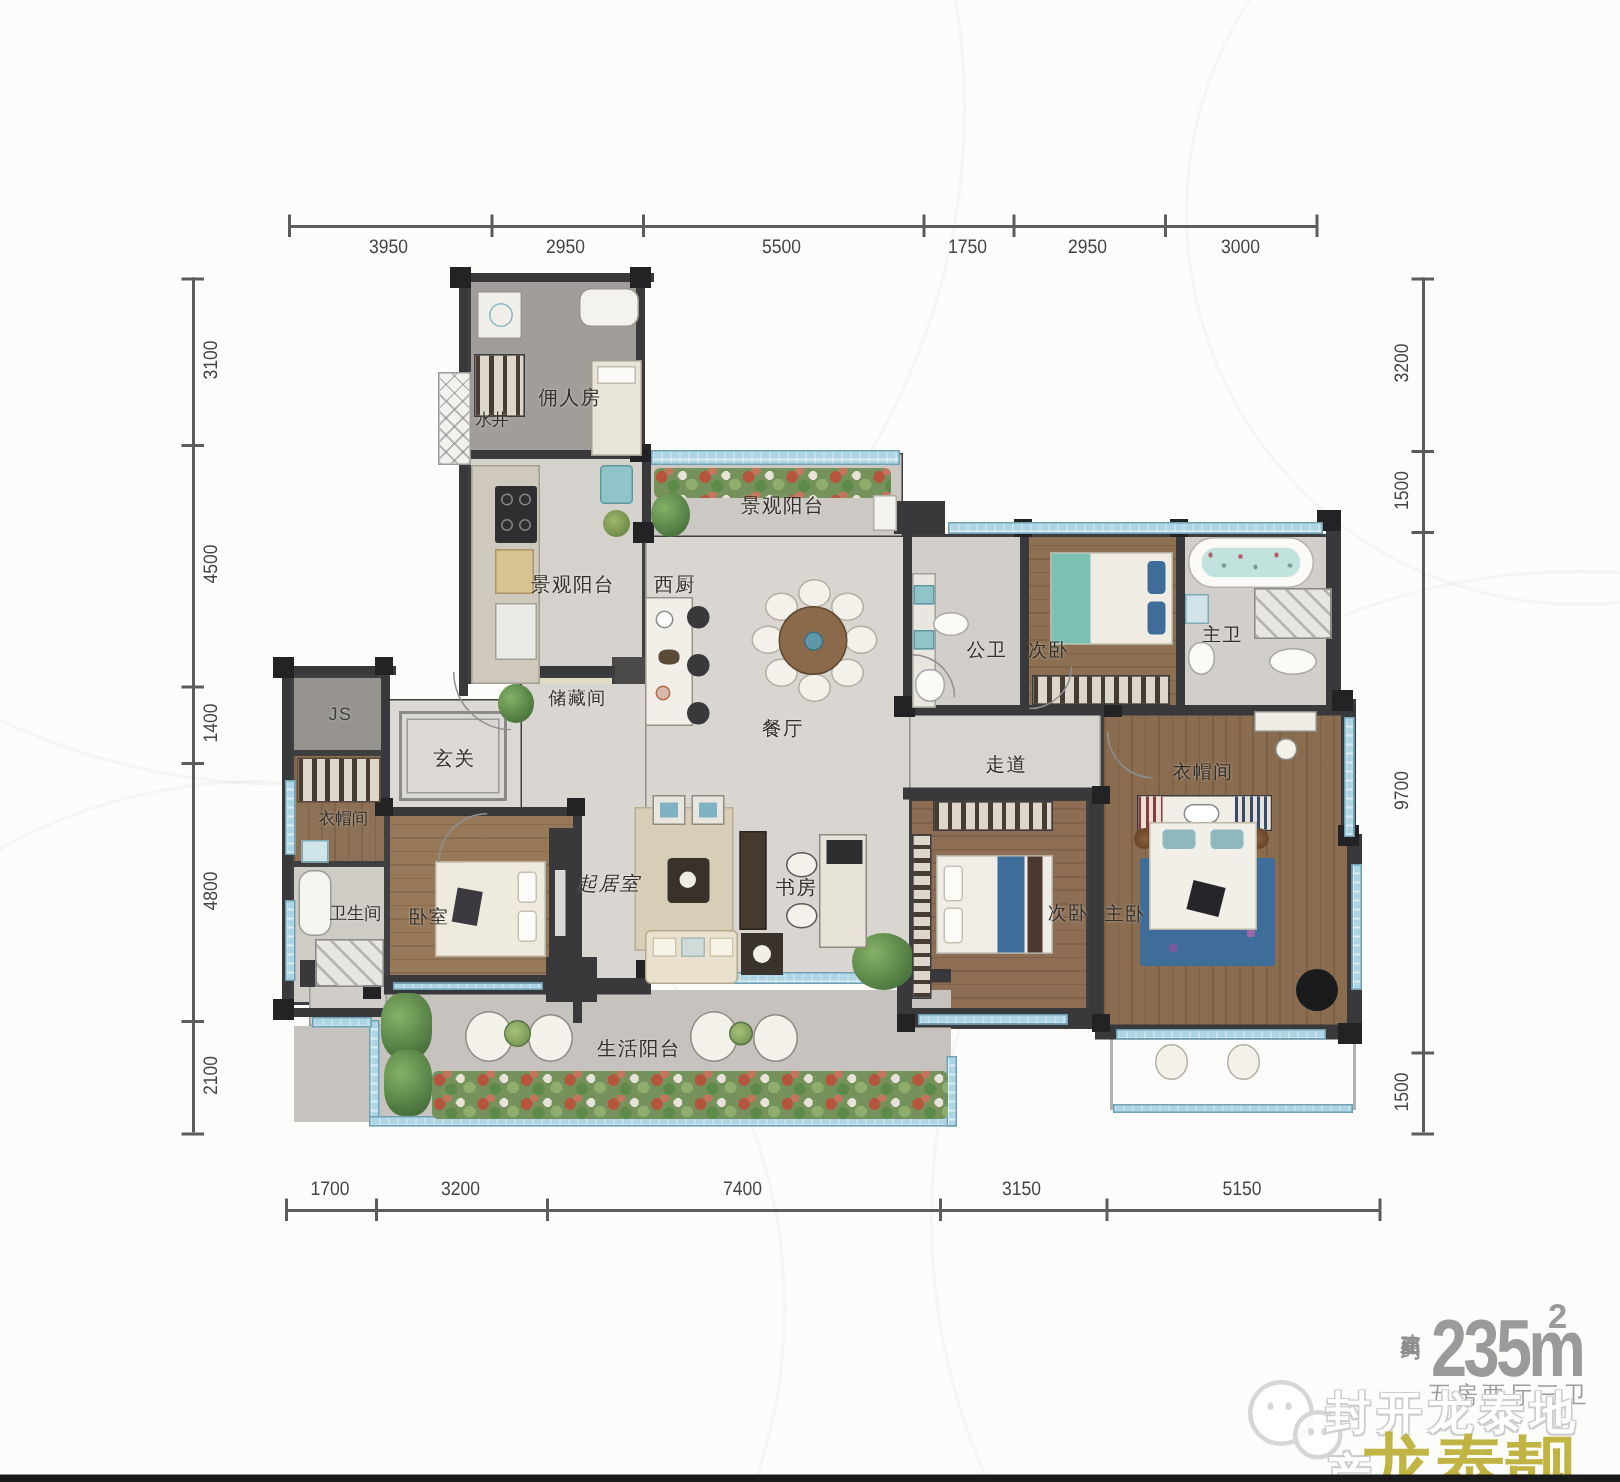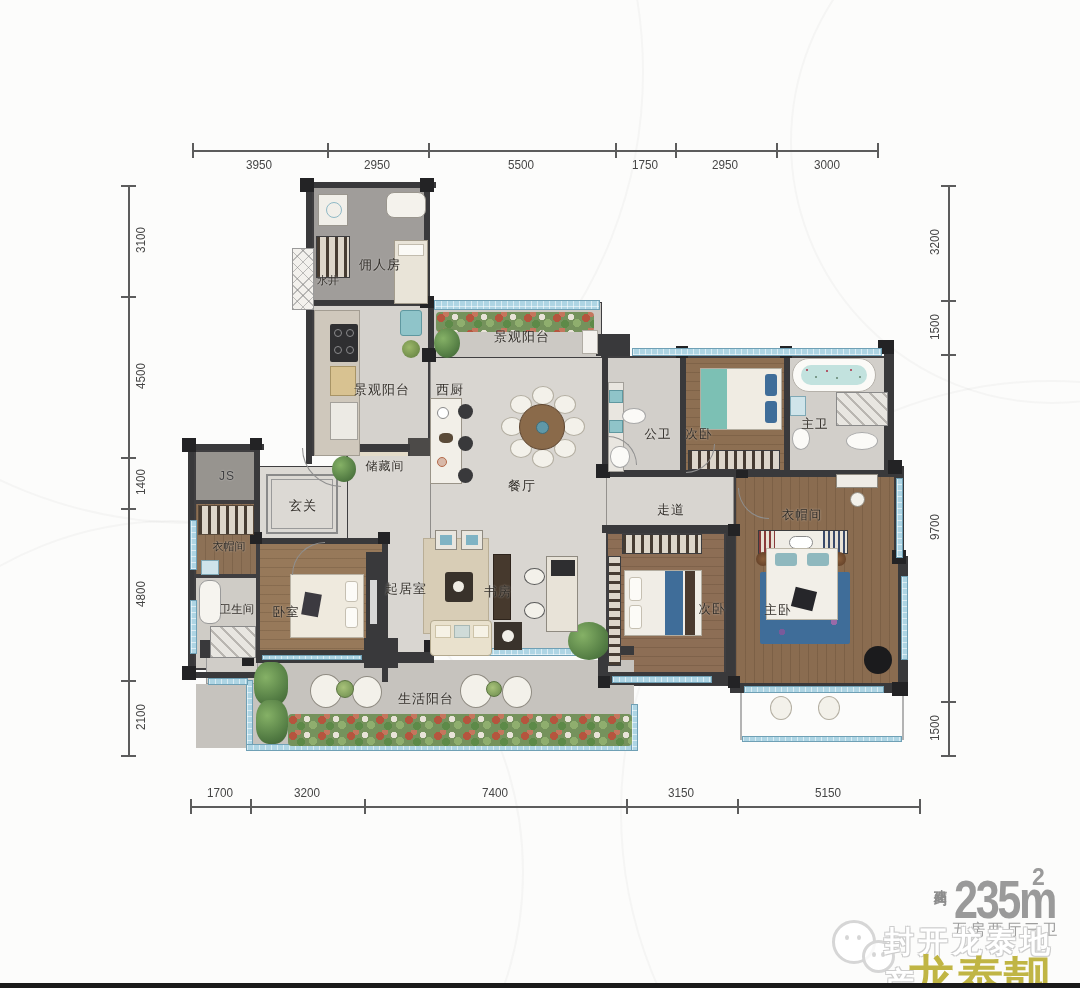--- a/index.html
+++ b/index.html
@@ -389,30 +389,30 @@
   <div class="lbl" style="left:328px;top:280px;font-size:11px;letter-spacing:0;">水井</div>
   <div class="lbl" style="left:382px;top:390px;">景观阳台</div>
   <div class="lbl" style="left:450px;top:390px;">西厨</div>
   <div class="lbl" style="left:522px;top:337px;">景观阳台</div>
   <div class="lbl" style="left:385px;top:466px;font-size:12px;">储藏间</div>
   <div class="lbl" style="left:303px;top:506px;">玄关</div>
   <div class="lbl" style="left:227px;top:476px;font-size:12px;color:#3f3f41;">JS</div>
   <div class="lbl" style="left:229px;top:546px;font-size:11px;letter-spacing:0;">衣帽间</div>
   <div class="lbl" style="left:237px;top:609px;font-size:11.5px;letter-spacing:0;">卫生间</div>
   <div class="lbl" style="left:286px;top:612px;font-size:12.5px;">卧室</div>
-  <div class="lbl" style="left:406px;top:589px;">起居室</div>
+  <div class="lbl" style="left:406px;top:589px;font-style:italic;">起居室</div>
   <div class="lbl" style="left:522px;top:486px;">餐厅</div>
-  <div class="lbl" style="left:498px;top:592px;text-align:center;">书房</div>
+  <div class="lbl" style="left:531px;top:592px;text-align:center;">书房</div>
   <div class="lbl" style="left:671px;top:510px;">走道</div>
   <div class="lbl" style="left:658px;top:434px;font-size:12.5px;">公卫</div>
   <div class="lbl" style="left:699px;top:434px;font-size:12.5px;">次卧</div>
   <div class="lbl" style="left:815px;top:424px;font-size:12.5px;">主卫</div>
   <div class="lbl" style="left:802px;top:515px;font-size:12.5px;">衣帽间</div>
   <div class="lbl" style="left:712px;top:609px;font-size:12.5px;">次卧</div>
-  <div class="lbl" style="left:750px;top:610px;font-size:12.5px;margin-left:28px;">主卧</div>
+  <div class="lbl" style="left:750px;top:610px;font-size:12.5px;">主卧</div>
   <div class="lbl" style="left:426px;top:699px;">生活阳台</div>
 
   <div class="brand-area-label" style="left:934px;top:879px;">建面约</div>
   <div class="brand-area-value" style="left:954px;top:872px;">235m</div>
   <div class="brand-sup" style="left:1032px;top:864px;">2</div>
   <div class="brand-layout" style="left:952px;top:920px;">五房两厅三卫</div>
 
   <div class="wx" style="left:832px;top:920px;width:38px;height:38px;">
     <span class="eye" style="left:10px;top:12px;"></span>
     <span class="eye" style="left:22px;top:12px;"></span>

